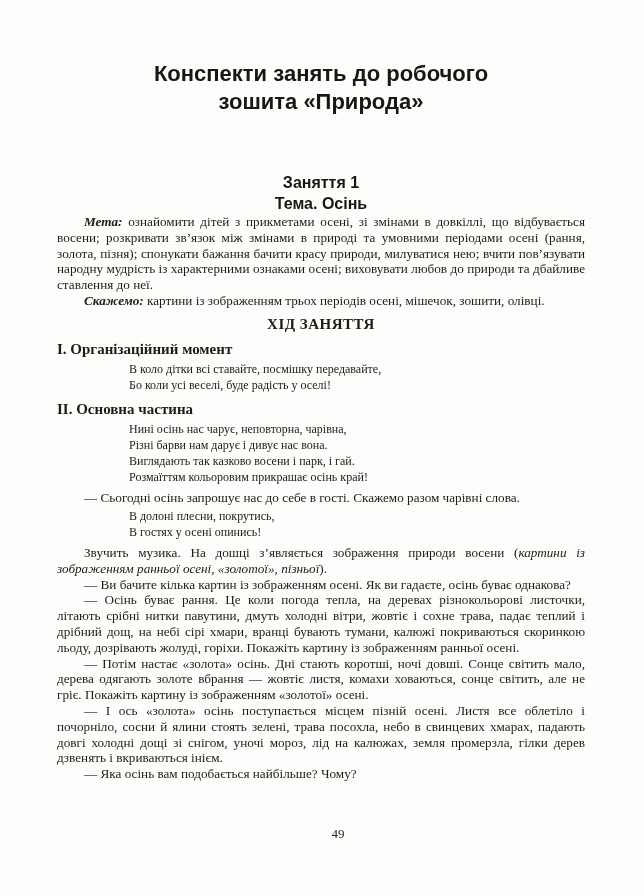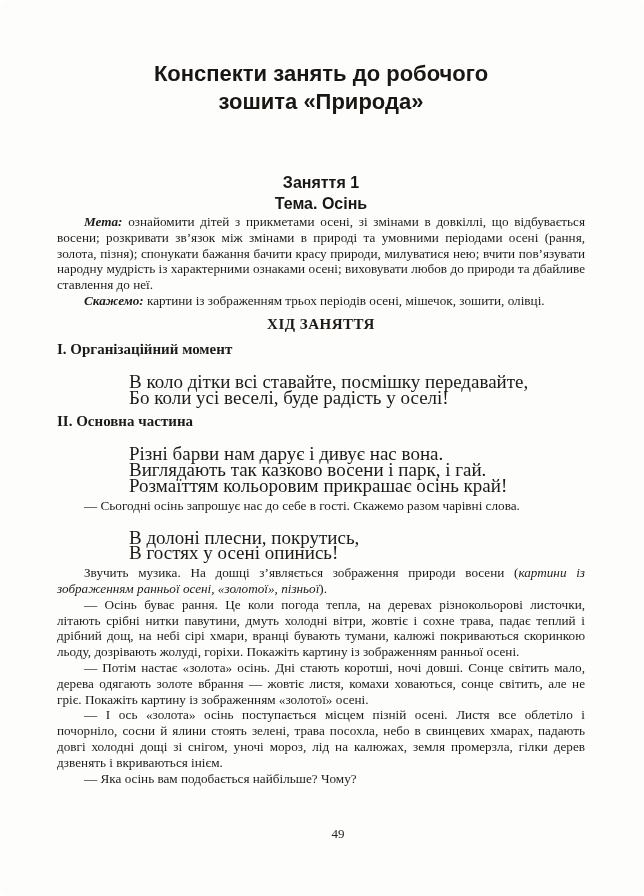--- a/index.html
+++ b/index.html
@@ -52,22 +52,22 @@
     font-size:15px;
     letter-spacing:0.5px;
   }
   .sec-heading{
     margin:7px 0 3px 0;
     font-weight:700;
     font-size:15px;
     line-height:18px;
   }
   .verse{
-    margin:16px 0 4px 72px;
-    font-size:19px;
+    margin:4px 0 4px 72px;
+    font-size:12px;
     line-height:15.8px;
   }
   .page-number{
     position:absolute;
     left:16px;top:826px;
     width:100%;
     text-align:center;
     font-size:13px;
     color:#2a2723;
   }
@@ -97,34 +97,36 @@
     <div class="sec-heading">І. Організаційний момент</div>
 
     <div class="verse">
       <div>В коло дітки всі ставайте, посмішку передавайте,</div>
       <div>Бо коли усі веселі, буде радість у оселі!</div>
     </div>
 
     <div class="sec-heading">ІІ. Основна частина</div>
 
     <div class="verse">
+      <div>Нині осінь нас чарує, неповторна, чарівна,</div>
       <div>Різні барви нам дарує і дивує нас вона.</div>
       <div>Виглядають так казково восени і парк, і гай.</div>
       <div>Розмаїттям кольоровим прикрашає осінь край!</div>
     </div>
 
     <p class="body ind">— Сьогодні осінь запрошує нас до себе в гості. Скажемо разом чарівні слова.</p>
 
     <div class="verse">
       <div>В долоні плесни, покрутись,</div>
       <div>В гостях у осені опинись!</div>
     </div>
 
     <p class="body ind"><span>Звучить музика. На дошці з’являється зображення природи восени (</span><span class="it">картини із зображенням ранньої осені, «золотої», пізньої</span><span>).</span></p>
 
+    <p class="body ind">— Ви бачите кілька картин із зображенням осені. Як ви гадаєте, осінь буває однакова?</p>
     <p class="body ind">— Осінь буває рання. Це коли погода тепла, на деревах різнокольорові листочки, літають срібні нитки павутини, дмуть холодні вітри, жовтіє і сохне трава, падає теплий і дрібний дощ, на небі сірі хмари, вранці бувають тумани, калюжі покриваються скоринкою льоду, дозрівають жолуді, горіхи. Покажіть картину із зображенням ранньої осені.</p>
     <p class="body ind">— Потім настає «золота» осінь. Дні стають коротші, ночі довші. Сонце світить мало, дерева одягають золоте вбрання — жовтіє листя, комахи ховаються, сонце світить, але не гріє. Покажіть картину із зображенням «золотої» осені.</p>
     <p class="body ind">— І ось «золота» осінь поступається місцем пізній осені. Листя все облетіло і почорніло, сосни й ялини стоять зелені, трава посохла, небо в свинцевих хмарах, падають довгі холодні дощі зі снігом, уночі мороз, лід на калюжах, земля промерзла, гілки дерев дзвенять і вкриваються інієм.</p>
     <p class="body ind">— Яка осінь вам подобається найбільше? Чому?</p>
 
   </div>
 
   <div class="page-number">49</div>
 </div>
 

